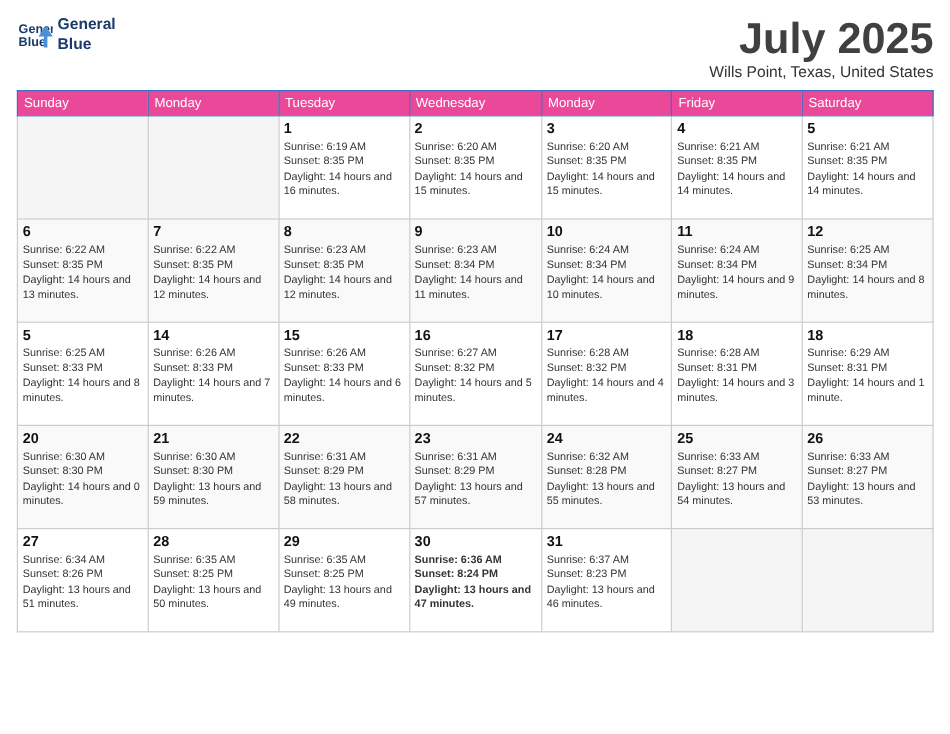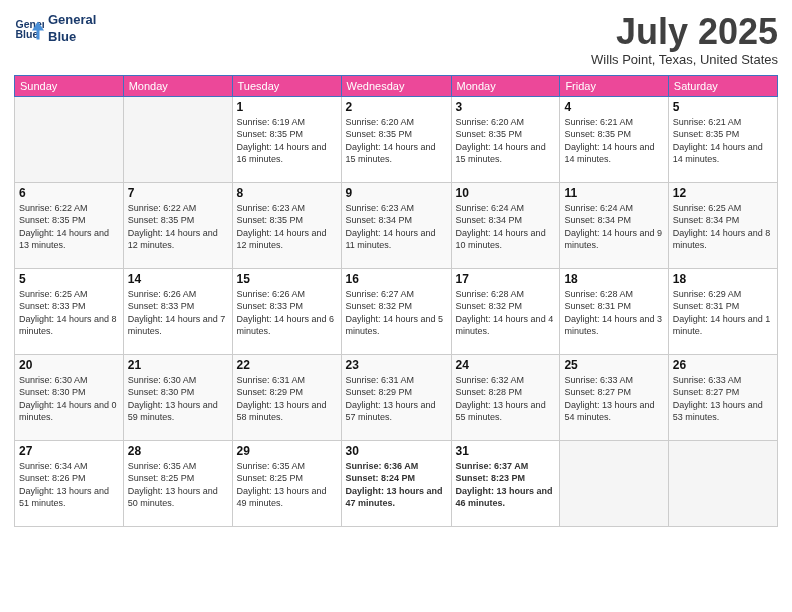--- a/index.html
+++ b/index.html
@@ -307,21 +307,21 @@
 Daylight: 13 hours and 49 minutes.</div>
           </td>
           <td>
             <div class="day-num">30</div>
             <div class="day-info" style="white-space: pre-line; font-weight: bold;">Sunrise: 6:36 AM
 Sunset: 8:24 PM
 Daylight: 13 hours and 47 minutes.</div>
           </td>
           <td>
             <div class="day-num">31</div>
-            <div class="day-info" style="white-space: pre-line; font-weight: bold;">Sunrise: 6:37 AM
+            <div class="day-info" style="white-space: pre-line;">Sunrise: 6:37 AM
 Sunset: 8:23 PM
 Daylight: 13 hours and 46 minutes.</div>
           </td>
           <td class="empty"></td>
           <td class="empty"></td>
         </tr>
       </tbody>
   </table>
 </div>
 

